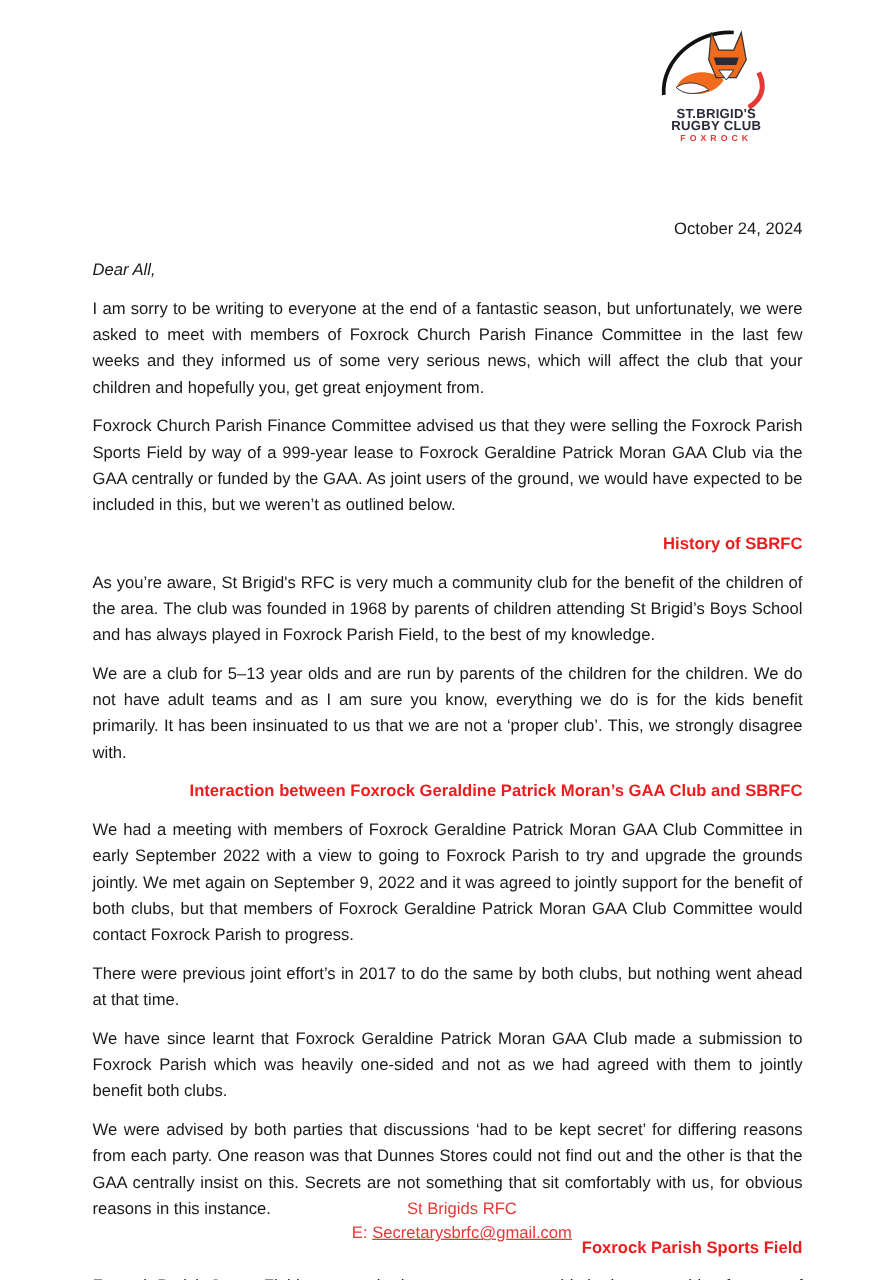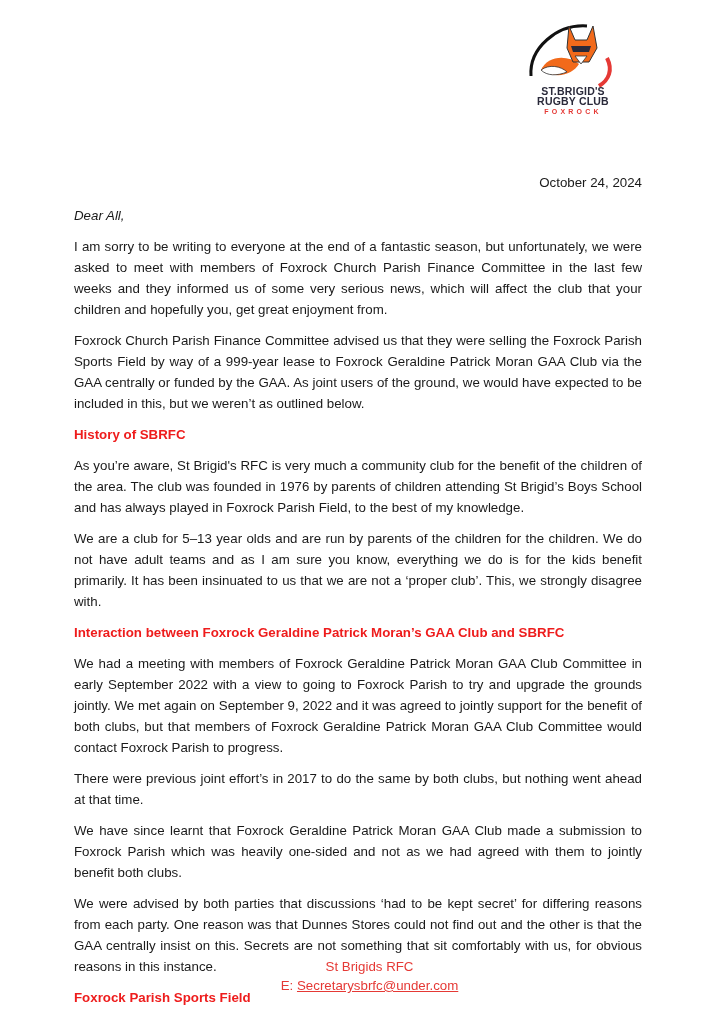--- a/index.html
+++ b/index.html
@@ -9,21 +9,21 @@
     .logo svg { display: block; }
     .logo-text { position: absolute; left: 0; top: 68px; width: 92px; text-align: center;
                  font-family: "Liberation Sans", sans-serif; font-weight: bold; line-height: 10px; }
     .logo-line1, .logo-line2 { font-size: 10.5px; color: #2a2a3a; letter-spacing: 0.2px; display: block; }
     .logo-line3 { font-size: 7px; color: #e53935; letter-spacing: 3.2px; display: block; margin-top: 1px; }
     .content { position: absolute; left: 74px; top: 172px; width: 568px;
                font-size: 13.3px; line-height: 21px; }
     .date { text-align: right; margin: 0 0 12px 0; }
     p { margin: 0 0 10px 0; text-align: justify; }
     .salutation { margin-bottom: 10px; font-style: italic; }
-    h2 { font-size: 13.3px; font-weight: bold; color: #ee1c1c; margin: 0 0 10px 0; line-height: 21px; }
+    h2 { font-size: 13.3px; font-weight: bold; color: #ee1c1c; margin: 0 0 10px 0; line-height: 21px; text-align: right; }
     .footer { position: absolute; left: 12px; top: 957px; width: 715px; text-align: center;
               color: #e53935; font-size: 13.3px; line-height: 19px; }
     .footer a { color: #e53935; text-decoration: underline; }
   </style>
 </head>
 <body>
 
 <div class="logo">
   <svg width="92" height="70" viewBox="0 0 92 70">
     <path d="M4 58 C 2 30, 30 6, 60 8" fill="none" stroke="#111" stroke-width="3"></path>
@@ -41,31 +41,31 @@
   </div>
 </div>
 
 <div class="content">
   <div class="date">October 24, 2024</div>
   <p class="salutation">Dear All,</p>
   <p>I am sorry to be writing to everyone at the end of a fantastic season, but unfortunately, we were asked to meet with members of Foxrock Church Parish Finance Committee in the last few weeks and they informed us of some very serious news, which will affect the club that your children and hopefully you, get great enjoyment from.</p>
   <p>Foxrock Church Parish Finance Committee advised us that they were selling the Foxrock Parish Sports Field by way of a 999-year lease to Foxrock Geraldine Patrick Moran GAA Club via the GAA centrally or funded by the GAA. As joint users of the ground, we would have expected to be included in this, but we weren’t as outlined below.</p>
 
   <h2>History of SBRFC</h2>
-  <p>As you’re aware, St Brigid's RFC is very much a community club for the benefit of the children of the area. The club was founded in 1976 by parents of children attending St Brigid’s Boys School and has always played in Foxrock Parish Field, to the best of my knowledge.</p>
+  <p>As you’re aware, St Brigid's RFC is very much a community club for the benefit of the children of the area. The club was founded in 1968 by parents of children attending St Brigid’s Boys School and has always played in Foxrock Parish Field, to the best of my knowledge.</p>
   <p>We are a club for 5–13 year olds and are run by parents of the children for the children. We do not have adult teams and as I am sure you know, everything we do is for the kids benefit primarily. It has been insinuated to us that we are not a ‘proper club’. This, we strongly disagree with.</p>
 
   <h2>Interaction between Foxrock Geraldine Patrick Moran’s GAA Club and SBRFC</h2>
   <p>We had a meeting with members of Foxrock Geraldine Patrick Moran GAA Club Committee in early September 2022 with a view to going to Foxrock Parish to try and upgrade the grounds jointly. We met again on September 9, 2022 and it was agreed to jointly support for the benefit of both clubs, but that members of Foxrock Geraldine Patrick Moran GAA Club Committee would contact Foxrock Parish to progress.</p>
   <p>There were previous joint effort’s in 2017 to do the same by both clubs, but nothing went ahead at that time.</p>
   <p>We have since learnt that Foxrock Geraldine Patrick Moran GAA Club made a submission to Foxrock Parish which was heavily one-sided and not as we had agreed with them to jointly benefit both clubs.</p>
   <p>We were advised by both parties that discussions  ‘had to be kept secret’ for differing reasons from each party.  One reason was that Dunnes Stores could not find out and the other is that the GAA centrally insist on this. Secrets are not something that sit comfortably with us, for obvious reasons in this instance.</p>
 
   <h2>Foxrock Parish Sports Field</h2>
   <p>Foxrock Parish Sports Field was acquired many years ago and is in the ownership of a trust of the Catholic Church, the St Laurence O’Toole Diocesan Trust under Foxrock Parish (at that time, Foxrock and Cabinteely were one parish). St Brigid’s Boys school is in Foxrock Parish, but both the boys and</p>
 </div>
 
 <div class="footer">
   <div>St Brigids RFC</div>
   <div>
-    <span>E: </span><a href="mailto:Secretarysbrfc@gmail.com">Secretarysbrfc@under.com</a>
+    <span>E: </span><a href="mailto:Secretarysbrfc@gmail.com">Secretarysbrfc@gmail.com</a>
   </div>
 </div>
 
 </body></html>

